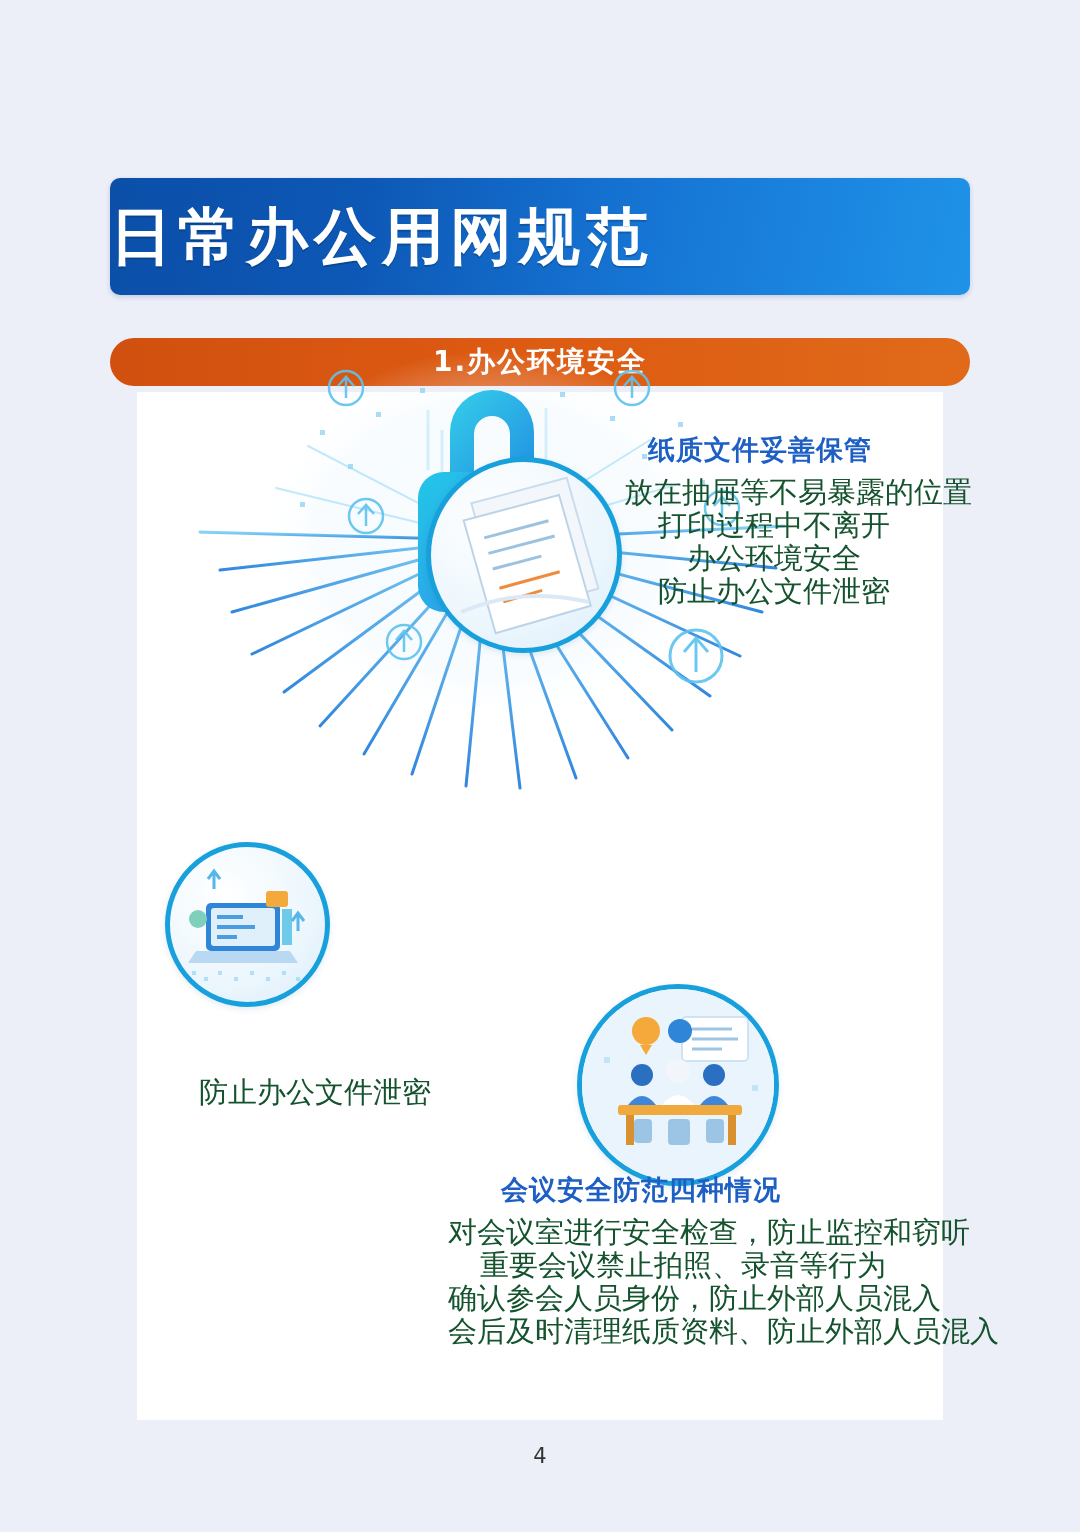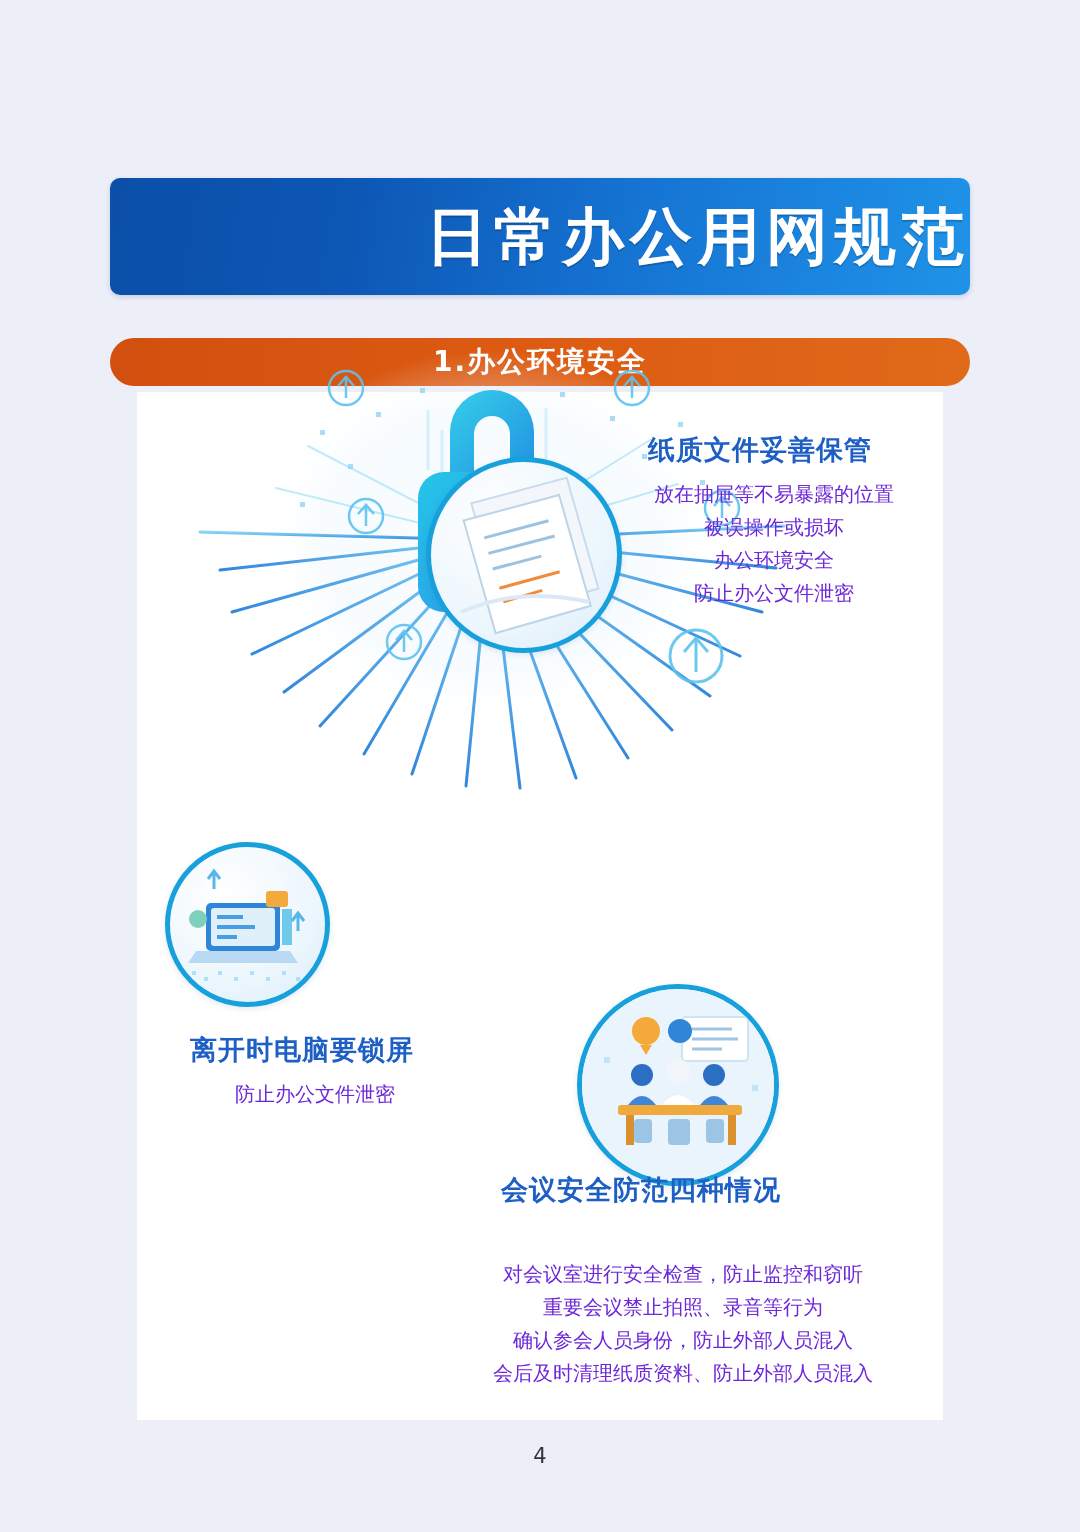--- a/index.html
+++ b/index.html
@@ -26,21 +26,21 @@
     position: absolute;
     left: 110px;
     top: 178px;
     width: 860px;
     height: 117px;
     border-radius: 10px;
     background: linear-gradient(100deg, #0b4fa8 0%, #0d57b5 28%, #1675d4 62%, #1f93e8 100%);
     box-shadow: 0 2px 5px rgba(20,60,120,0.18);
     display: flex;
     align-items: center;
-    justify-content: flex-end;
+    justify-content: flex-start;
   }
   .title-text {
     font-family: "DejaVu Sans", sans-serif;
     font-size: 62px;
     font-weight: bold;
     letter-spacing: 6px;
     color: #ffffff;
     text-shadow: 0 2px 0 rgba(0,0,0,0.18);
     white-space: nowrap;
   }
@@ -123,34 +123,34 @@
     position: absolute;
     font-family: "DejaVu Sans", sans-serif;
     font-weight: bold;
     font-size: 27px;
     letter-spacing: 1px;
     color: #1d5fc4;
     white-space: nowrap;
   }
   .block-lines {
     position: absolute;
-    font-family: Liberation Serif, serif;
-    font-size: 20px;
+    font-family: Liberation Mono, monospace;
+    font-size: 29px;
     line-height: 33px;
-    color: #6d28d9;
+    color: #14532d;
     white-space: nowrap;
   }
   .tb-docs-title { left: 648px; top: 432px; }
   .tb-docs-lines { left: 624px; top: 478px; text-align: center; width: 300px; }
 
   .tb-lock-title { left: 190px; top: 1032px; }
   .tb-lock-lines { left: 190px; top: 1078px; text-align: center; width: 250px; }
 
   .tb-meet-title { left: 501px; top: 1172px; }
-  .tb-meet-lines { left: 448px; top: 1218px; text-align: center; width: 470px; margin-top: 40px; }
+  .tb-meet-lines { left: 448px; top: 1218px; text-align: center; width: 470px; }
 
   
   .page-number {
     position: absolute;
     left: 0;
     top: 1444px;
     width: 1080px;
     text-align: center;
     font-family: "DejaVu Sans", sans-serif;
     font-size: 21px;
@@ -354,26 +354,25 @@
         <rect x="12" y="150" width="6" height="6"></rect>
         <rect x="170" y="96" width="6" height="6"></rect>
         <rect x="22" y="68" width="6" height="6"></rect>
       </g>
     </svg>
   </div>
 
   <div class="block-title tb-docs-title">纸质文件妥善保管</div>
   <div class="block-lines tb-docs-lines">
     <div>放在抽屉等不易暴露的位置</div>
-    <div>被误操作或损坏</div>
+    <div>打印过程中不离开</div>
     <div>办公环境安全</div>
     <div>防止办公文件泄密</div>
   </div>
 
-  <div class="block-title tb-lock-title">离开时电脑要锁屏</div>
   <div class="block-lines tb-lock-lines">
     <div>防止办公文件泄密</div>
   </div>
 
   <div class="block-title tb-meet-title">会议安全防范四种情况</div>
   <div class="block-lines tb-meet-lines">
     <div>对会议室进行安全检查，防止监控和窃听</div>
     <div>重要会议禁止拍照、录音等行为</div>
     <div>确认参会人员身份，防止外部人员混入</div>
     <div>会后及时清理纸质资料、防止外部人员混入</div>

